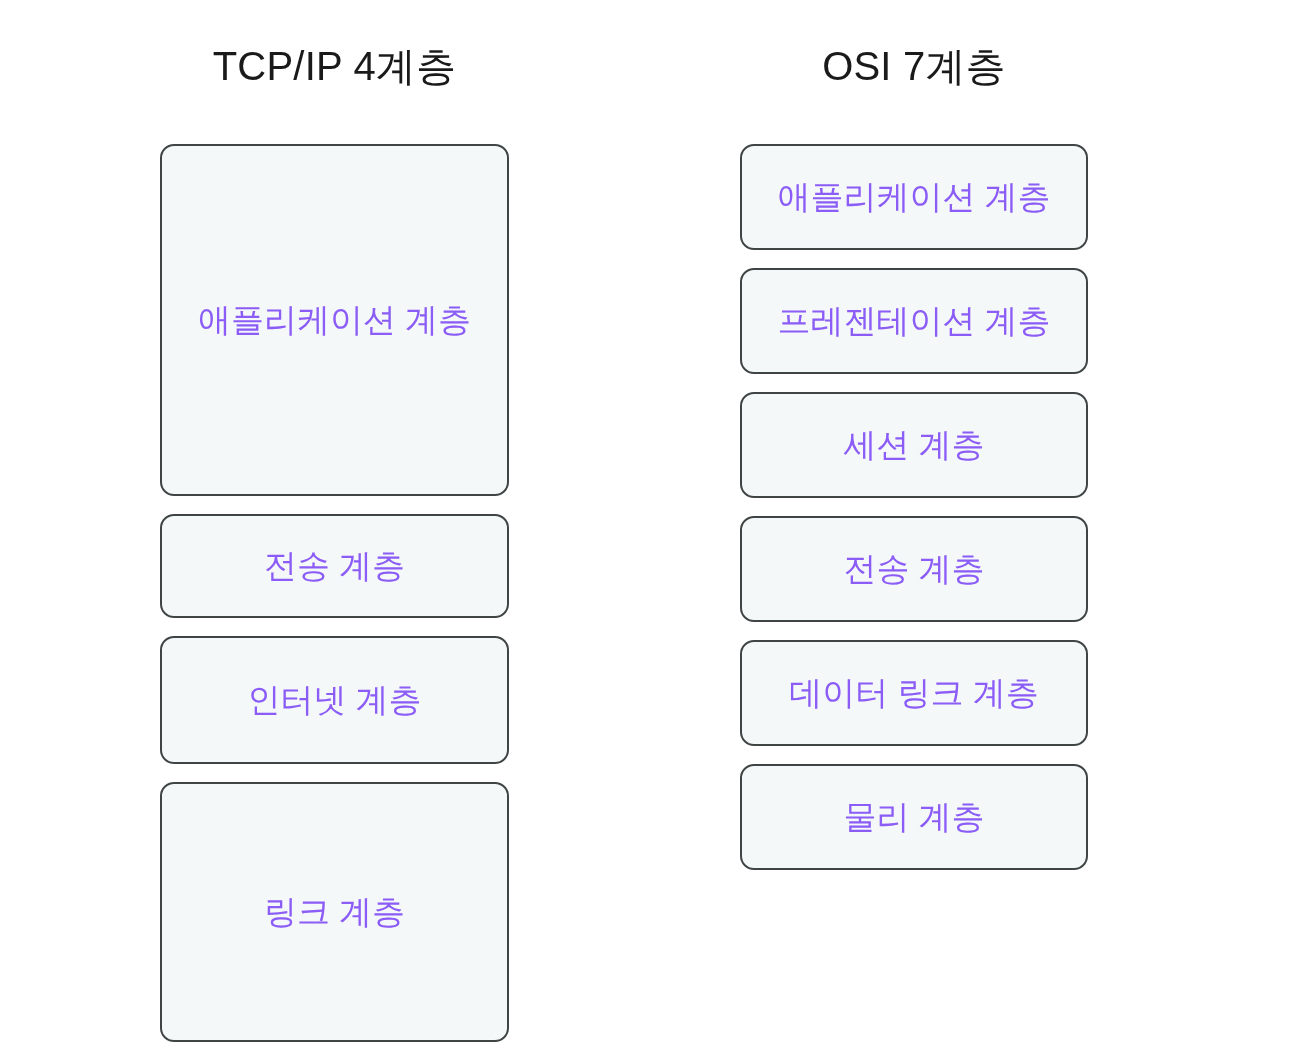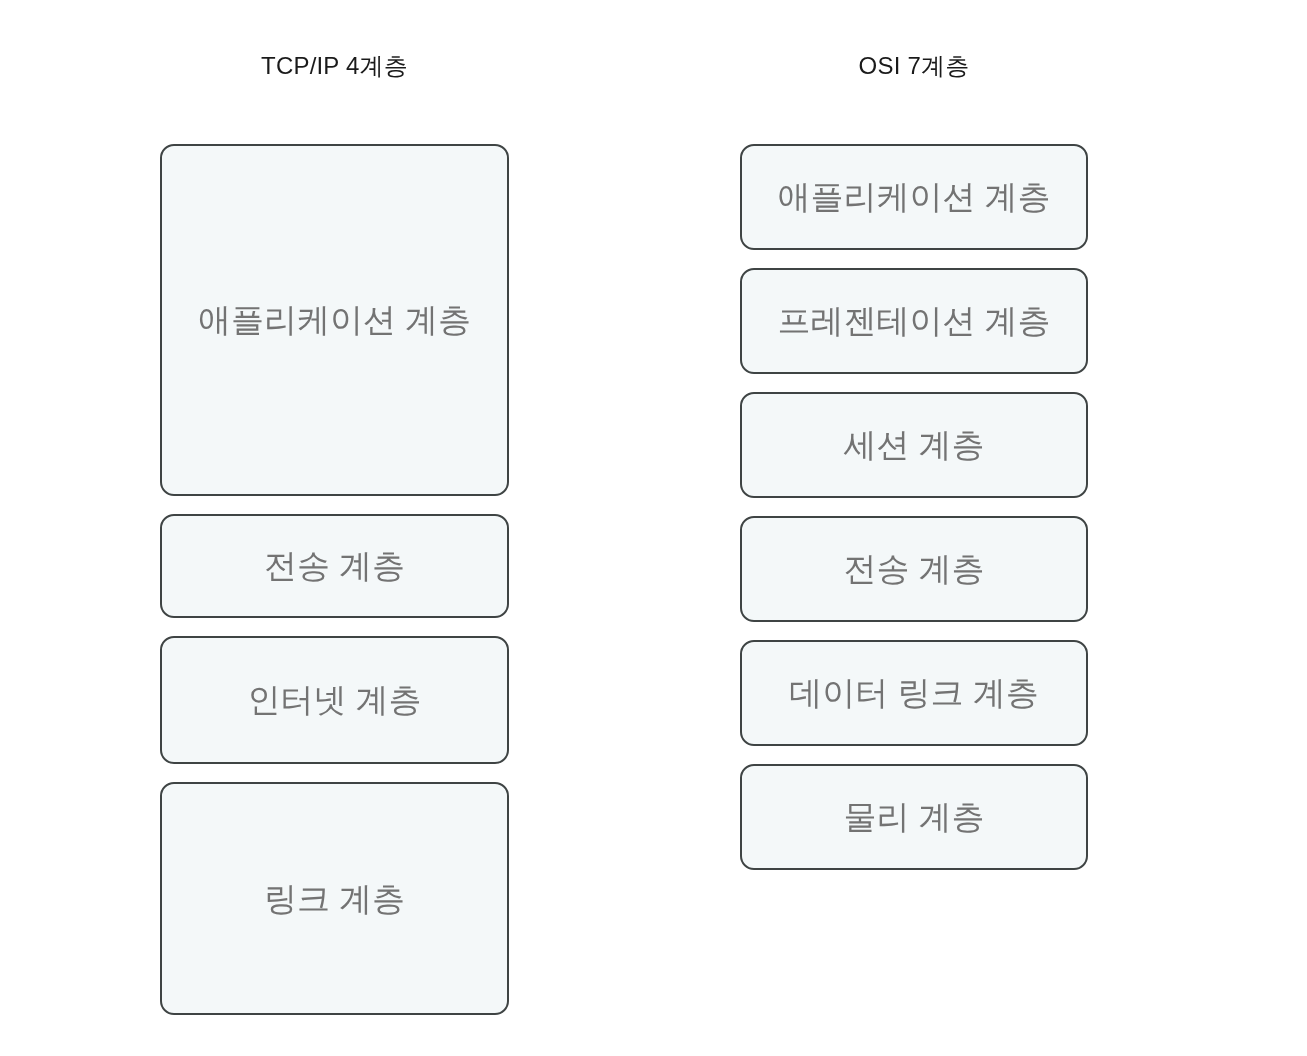--- a/index.html
+++ b/index.html
@@ -26,21 +26,21 @@
   }
   .col-tcpip { left: 160px; width: 349px; }
   .col-osi   { left: 740px; width: 348px; }
 
   .col-title {
     position: absolute;
     top: 42px;
     left: 0;
     width: 100%;
     text-align: center;
-    font-size: 24px;
+    font-size: 40px;
     line-height: 48px;
     color: #1a1a1a;
     letter-spacing: 0.2px;
     white-space: nowrap;
   }
 
   .stack {
     position: absolute;
     top: 144px;
     left: 0;
@@ -49,32 +49,32 @@
 
   .layer-box {
     box-sizing: border-box;
     width: 100%;
     background: #f4f8f9;
     border: 2.5px solid #3f4444;
     border-radius: 14px;
     display: flex;
     align-items: center;
     justify-content: center;
-    color: #737373;
+    color: #8b5cf6;
     font-size: 33px;
     line-height: 40px;
     white-space: nowrap;
   }
   .layer-box + .layer-box { margin-top: 18px; }
 
   
   .tcpip-h0 { height: 352px; }
   .tcpip-h1 { height: 104px; }
   .tcpip-h2 { height: 128px; }
-  .tcpip-h3 { height: 233px; }
+  .tcpip-h3 { height: 260px; }
 
   
   .osi-h { height: 106px; }
 </style>
 </head>
 <body>
 
 <div class="canvas">
 
   <div class="column col-tcpip">

